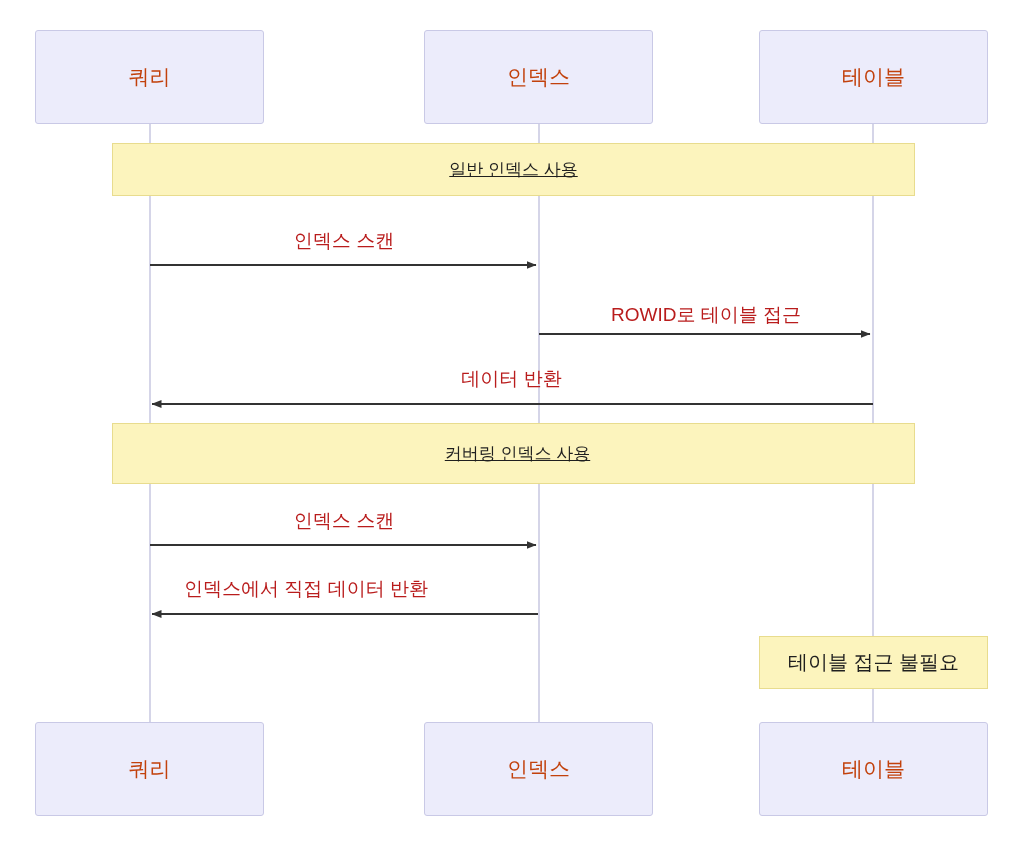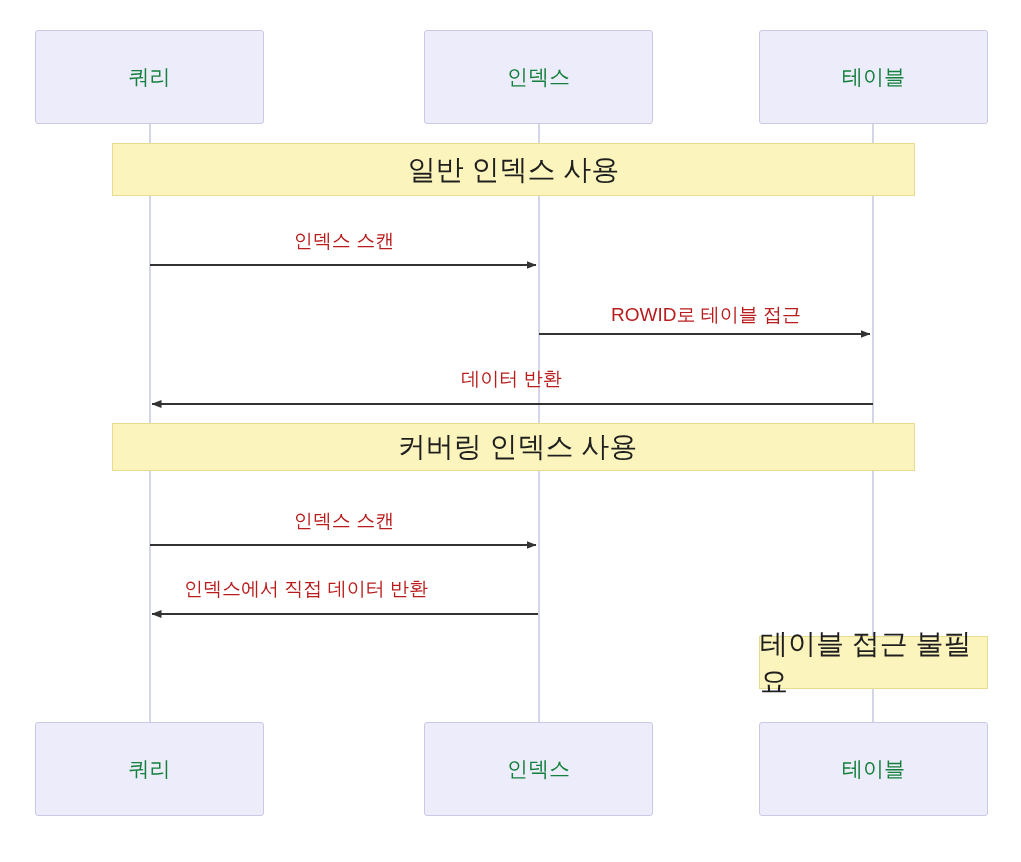--- a/index.html
+++ b/index.html
@@ -21,47 +21,48 @@
   .participant-box {
     position: absolute;
     box-sizing: border-box;
     background: #ececfb;
     border: 1px solid #c9c9e6;
     border-radius: 3px;
     display: flex;
     align-items: center;
     justify-content: center;
     font-size: 21px;
-    color: #15803d;
+    color: #c2410c;
   }
   .lifeline {
     position: absolute;
     width: 2px;
     background: #d5d5e8;
   }
   .note-band {
     position: absolute;
     box-sizing: border-box;
     background: #fcf4bd;
     border: 1px solid #e8dc8e;
     display: flex;
     align-items: center;
     justify-content: center;
-    font-size: 28px;
+    font-size: 17px;
     color: #1f1f1f;
+    text-decoration: underline;
   }
   .note-small {
     position: absolute;
     box-sizing: border-box;
     background: #fcf4bd;
     border: 1px solid #e8dc8e;
     display: flex;
     align-items: center;
     justify-content: center;
-    font-size: 28px;
+    font-size: 20px;
     color: #1f1f1f;
   }
   .msg-label {
     position: absolute;
     font-size: 19px;
     color: #b91c1c;
     white-space: nowrap;
     text-align: center;
   }
   .arrow-svg {
@@ -89,21 +90,21 @@
     <span>인덱스</span>
   </div>
   <div class="participant-box" style="left:759px; top:30px; width:229px; height:94px;">
     <span>테이블</span>
   </div>
 
   <div class="note-band" style="left:112px; top:143px; width:803px; height:53px;">
     <span>일반 인덱스 사용</span>
   </div>
 
-  <div class="note-band" style="left:112px; top:423px; width:803px; height:48px;padding-left:8px;">
+  <div class="note-band" style="left:112px; top:423px; width:803px; height:61px;padding-left:8px;">
     <span>커버링 인덱스 사용</span>
   </div>
 
   <div class="note-small" style="left:759px; top:636px; width:229px; height:53px;">
     <span>테이블 접근 불필요</span>
   </div>
 
   <div class="msg-label" style="left:150px; top:228px; width:388px;">인덱스 스캔</div>
   <div class="msg-label" style="left:539px; top:296px; width:334px;margin-top:6px;">ROWID로 테이블 접근</div>
   <div class="msg-label" style="left:150px; top:366px; width:723px;">데이터 반환</div>

